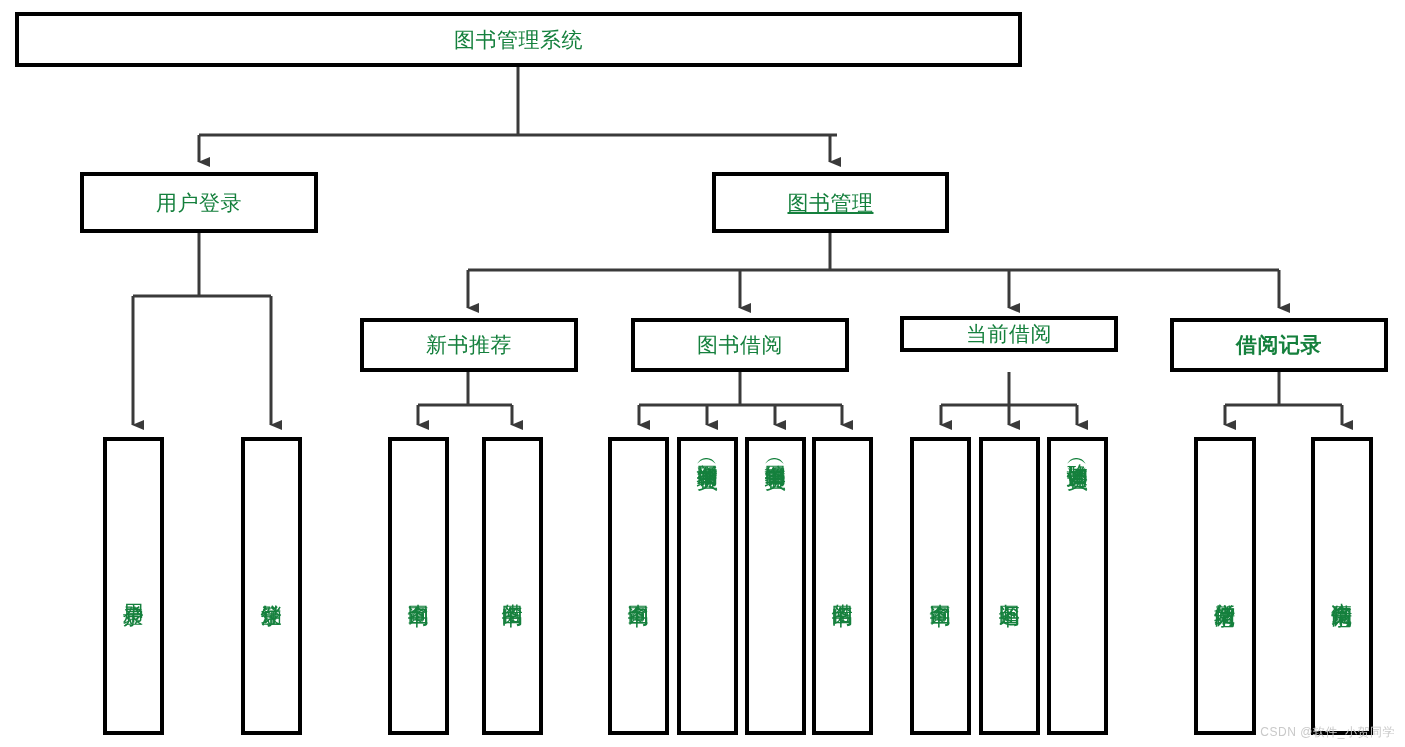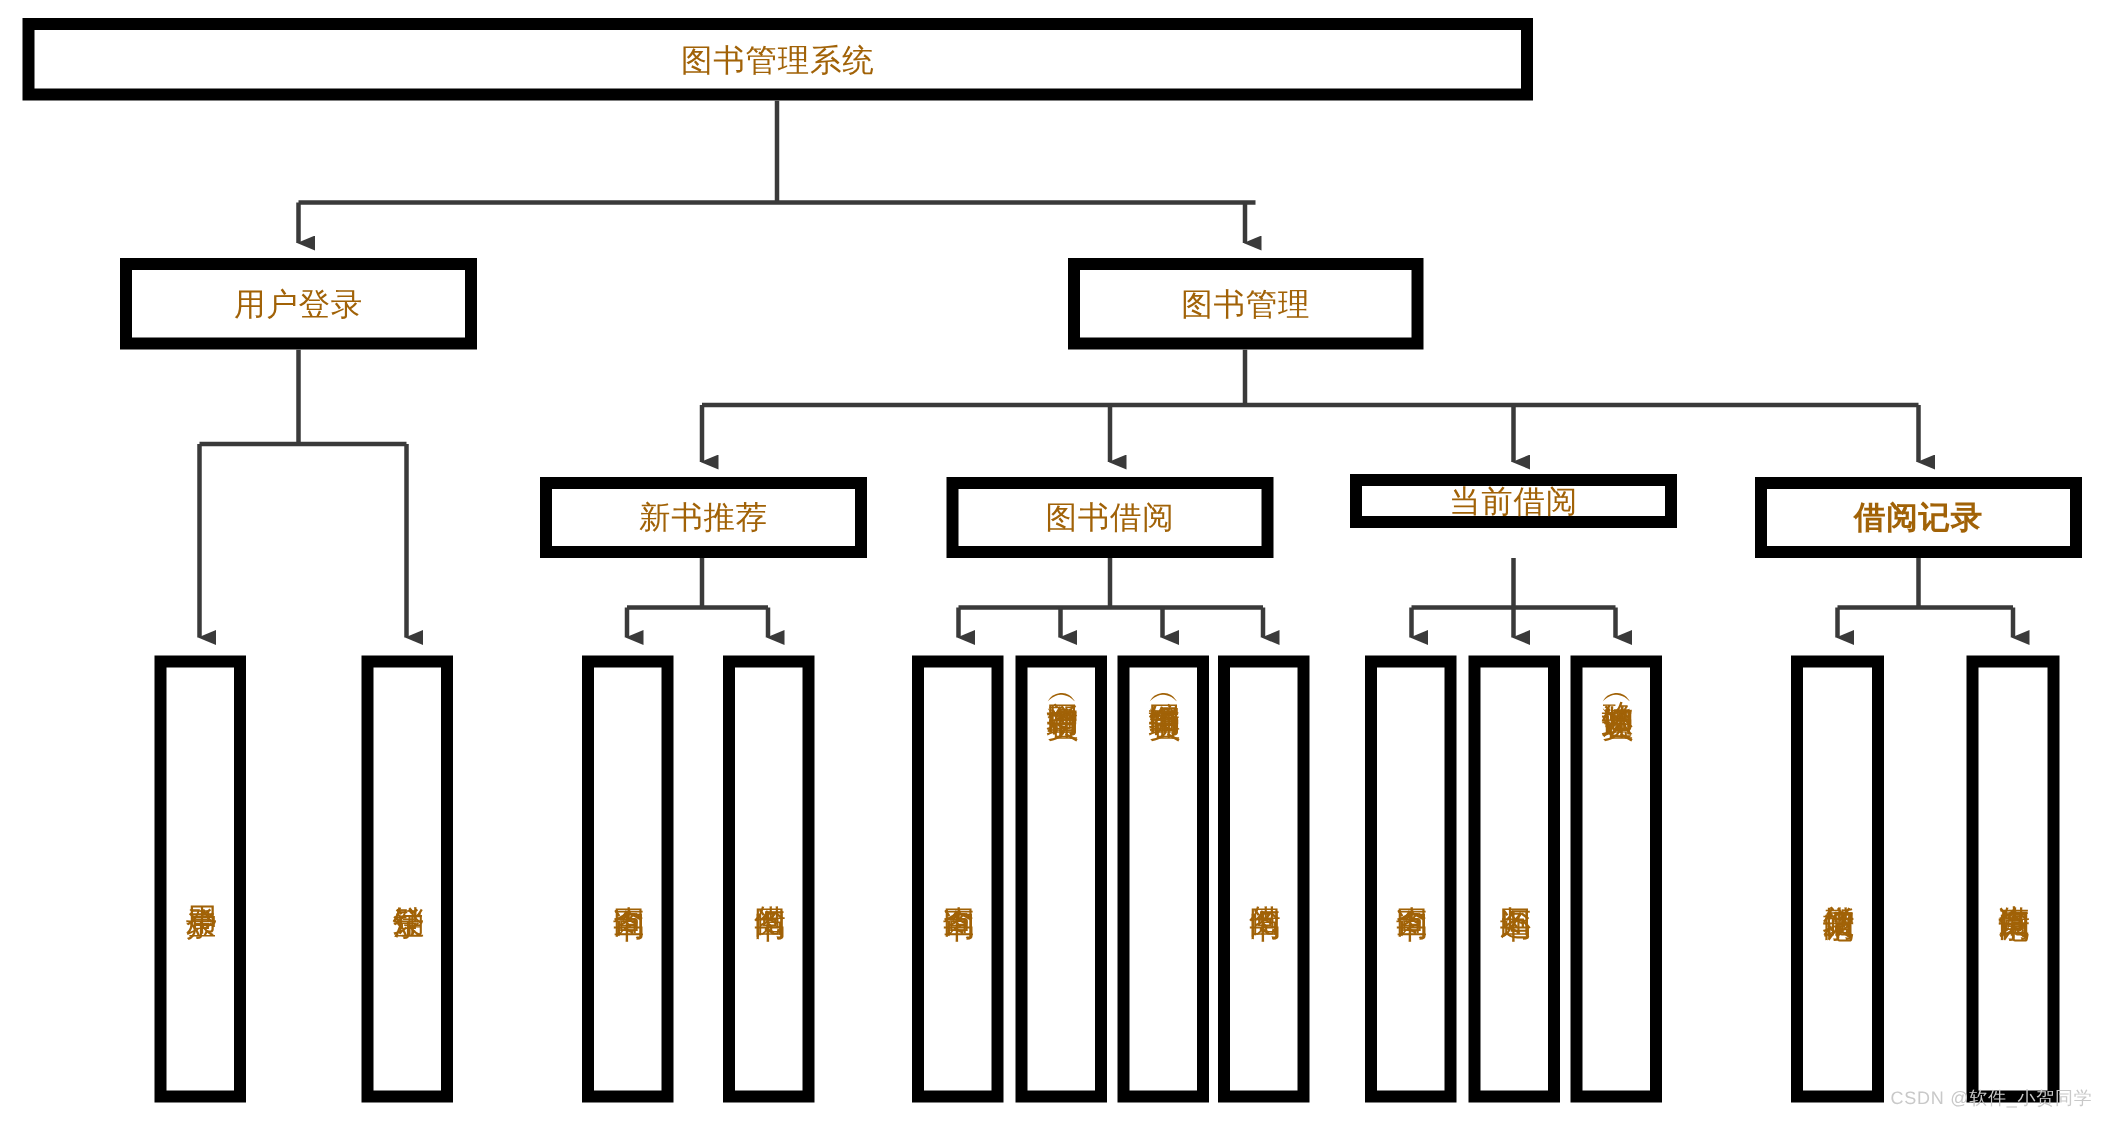--- a/index.html
+++ b/index.html
@@ -22,25 +22,25 @@
     left: 0;
     top: 0;
     width: 1405px;
     height: 747px;
     pointer-events: none;
   }
   .node {
     position: absolute;
     box-sizing: border-box;
     background: #ffffff;
-    border: 8px solid #000000;
+    border: 4px solid #000000;
     display: flex;
     align-items: center;
     justify-content: center;
-    color: #a16207;
+    color: #15803d;
   }
   .node.h {
     font-size: 21px;
     letter-spacing: 0.5px;
   }
   .node.v {
     align-items: flex-start;
     justify-content: center;
     padding-top: 6px;
   }
@@ -123,21 +123,21 @@
     </g>
   </svg>
 
   <div class="node h" style="left:15px; top:12px; width:1007px; height:55px;">
     <span>图书管理系统</span>
   </div>
 
   <div class="node h" style="left:80px; top:172px; width:238px; height:61px;">
     <span>用户登录</span>
   </div>
-  <div class="node h" style="left:712px; top:172px; width:237px; height:61px;">
+  <div class="node h" style="left:712px; top:172px; width:237px; height:61px;text-decoration:underline;">
     <span>图书管理</span>
   </div>
 
   <div class="node h" style="left:631px; top:318px; width:218px; height:54px;">
     <span>图书借阅</span>
   </div>
   <div class="node h" style="left:360px; top:318px; width:218px; height:54px;">
     <span>新书推荐</span>
   </div>
   <div class="node h" style="left:900px; top:316px; width:218px; height:36px;">

